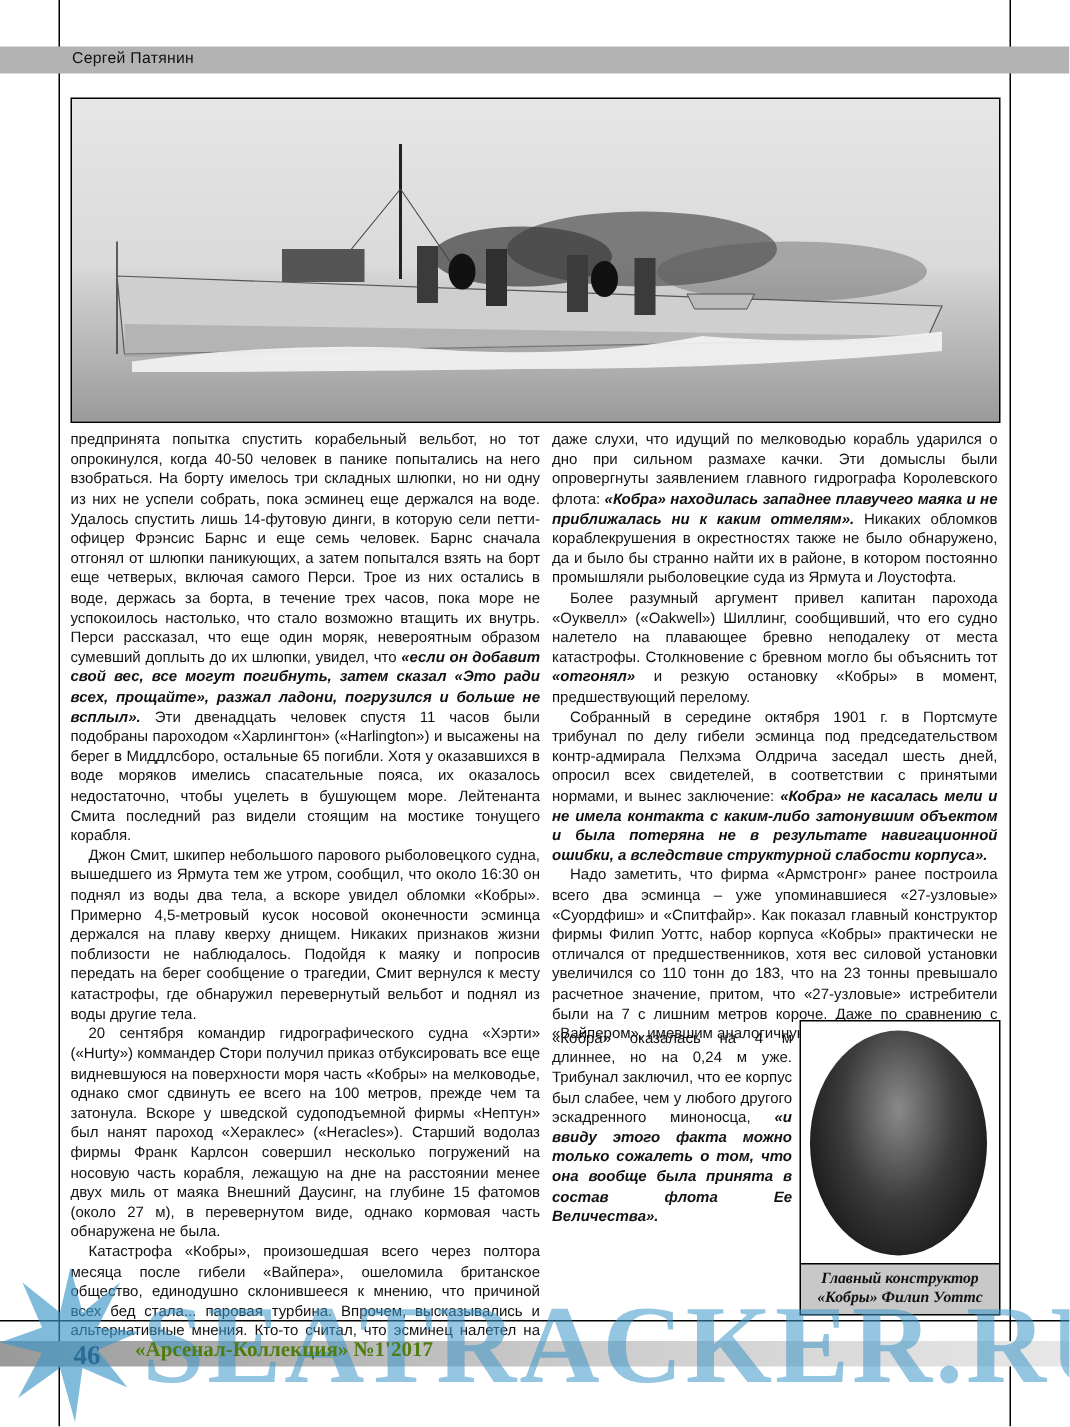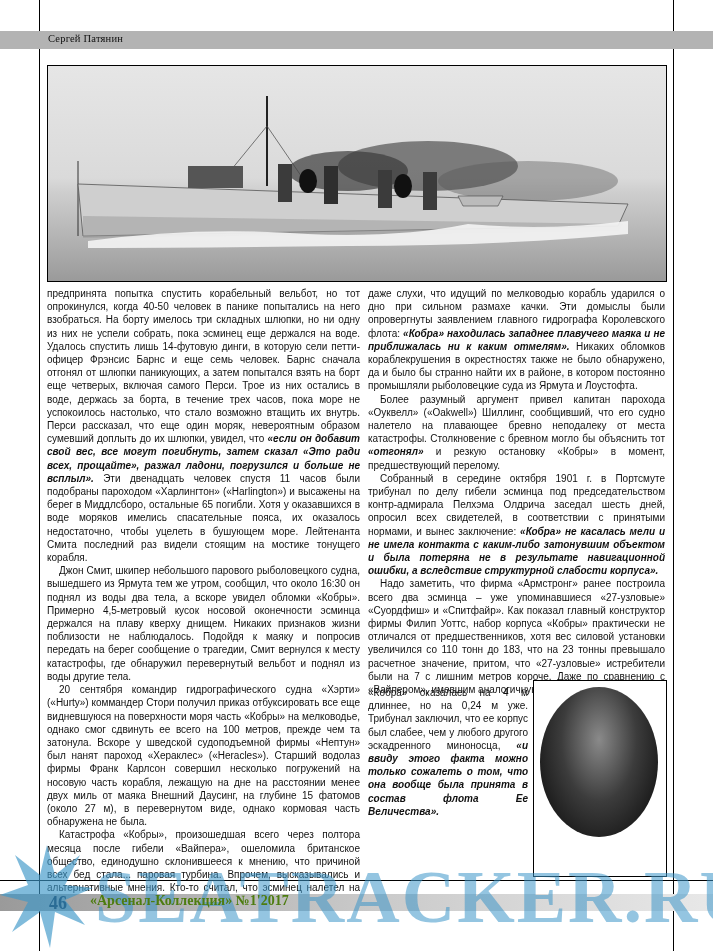--- a/index.html
+++ b/index.html
@@ -12,21 +12,21 @@
   .vline { position: absolute; top: 0; width: 1px; background: #000; }
   .vline.left { left: 39px; height: 951px; }
   .vline.right { left: 673px; height: 951px; }
   .hline { position: absolute; left: 0; width: 713px; height: 1px; background: #000; }
   .header-band {
     position: absolute; left: 0; top: 31px; width: 713px; height: 18px;
     background: #b3b3b3;
   }
   .author {
     position: absolute; left: 48px; top: 33px; font-size: 10.5px;
-    font-family: Liberation Serif, serif; letter-spacing: 0.2px;
+    font-family: Liberation Sans, sans-serif; letter-spacing: 0.2px;
   }
   .photo {
     position: absolute; left: 47px; top: 65px; width: 618px; height: 215px;
     border: 1px solid #000; overflow: hidden;
     background: linear-gradient(#e6e6e6 0%, #dadada 52%, #cfcfcf 58%, #9a9a9a 100%);
   }
   .photo svg { display: block; }
   .col {
     position: absolute; font-size: 10px; line-height: 13.2px; text-align: justify;
     font-family: "Liberation Sans", sans-serif;
@@ -122,20 +122,24 @@
   <p><span>Собранный в середине октября 1901 г. в Портсмуте трибунал по делу гибели эсминца под председательством контр-адмирала Пелхэма Олдрича заседал шесть дней, опросил всех свидетелей, в соответствии с принятыми нормами, и вынес заключение: </span><i>«Кобра» не касалась мели и не имела контакта с каким-либо затонувшим объектом и была потеряна не в результате навигационной ошибки, а вследствие структурной слабости корпуса».</i></p>
   <p>Надо заметить, что фирма «Армстронг» ранее построила всего два эсминца – уже упоминавшиеся «27-узловые» «Суордфиш» и «Спитфайр». Как показал главный конструктор фирмы Филип Уоттс, набор корпуса «Кобры» практически не отличался от предшественников, хотя вес силовой установки увеличился со 110 тонн до 183, что на 23 тонны превышало расчетное значение, притом, что «27-узловые» истребители были на 7 с лишним метров короче. Даже по сравнению с «Вайпером», имевшим аналогичную силовую установку,</p>
 </div>
 
 <div class="col col2b">
   <p class="noindent"><span>«Кобра» оказалась на 4 м длиннее, но на 0,24 м уже. Трибунал заключил, что ее корпус был слабее, чем у любого другого эскадренного миноносца, </span><i>«и ввиду этого факта можно только сожалеть о том, что она вообще была принята в состав флота Ее Величества».</i></p>
 </div>
 
 <div class="portrait-box">
   <div class="portrait"></div>
+  <div class="caption">
+    <div>Главный конструктор</div>
+    <div>«Кобры» Филип Уоттс</div>
+  </div>
 </div>
 
 <div class="hline" style="top:880px;"></div>
 <div class="footer-band"></div>
 
 <svg class="watermark-star" width="95" height="111" viewBox="0 0 95 111">
   <polygon points="47,5 55,35 80,15 65,45 93,48 65,60 85,85 55,72 50,108 40,72 12,92 28,62 0,55 28,45 15,15 40,35" fill="rgba(60,150,200,0.65)"></polygon>
 </svg>
 <div class="watermark">SEATRACKER.RU</div>
 

